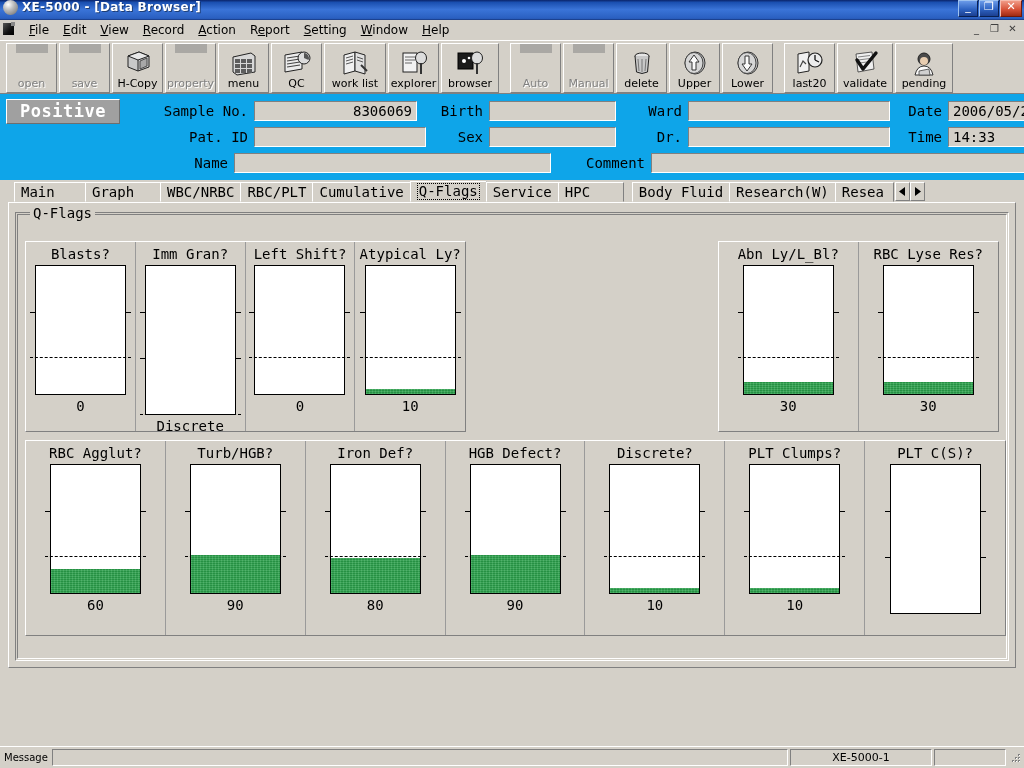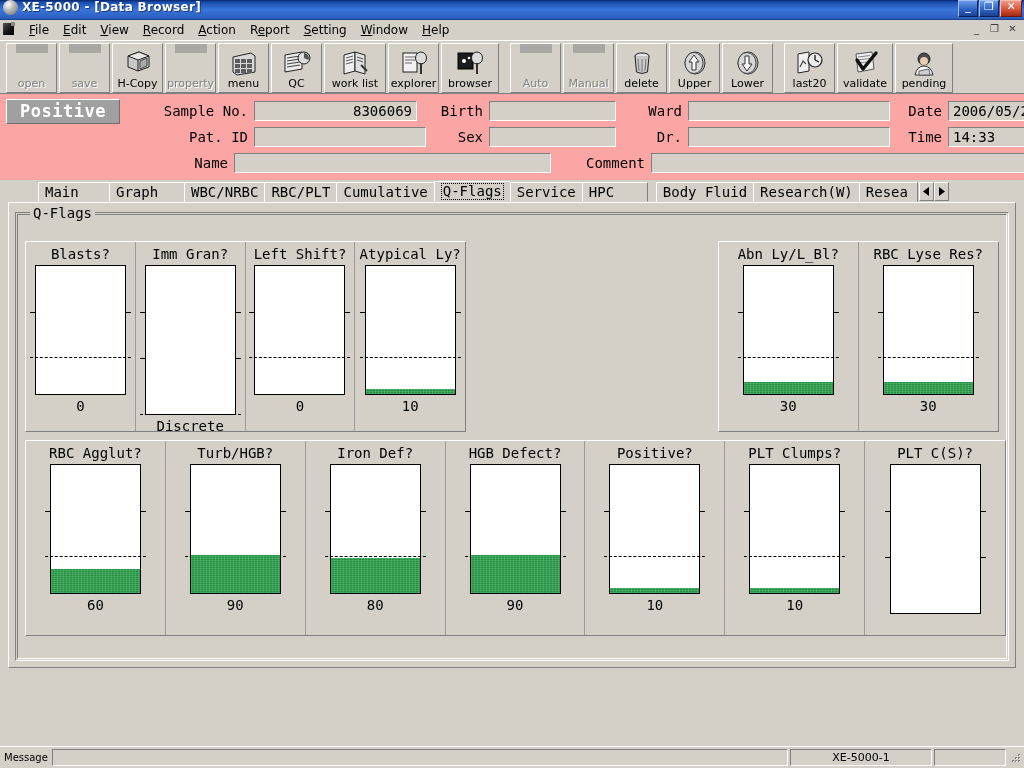--- a/index.html
+++ b/index.html
@@ -125,21 +125,21 @@
   }
   .tbtn.disabled .tb-ico {
     background: #aaa8a4;
     width: 32px; height: 30px;
   }
   .tb-gap { width: 9px; flex: 0 0 auto; }
   .tbtn svg { display: block; }
 
   
   #pat-header {
-    background: #fca5a5;
+    background: #0ea5e9;
     padding: 4px 6px 2px 6px;
     position: relative;
     height: 86px;
   }
   .pat-row { display: flex; align-items: center; height: 26px; }
   .pos-badge {
     width: 114px; height: 25px;
     background: #a0a0a0;
     color: #ffffff;
     border: 1px solid;
@@ -175,21 +175,20 @@
   }
   .fld.right { text-align: right; }
 
   
   #tabstrip {
     height: 22px;
     display: flex; align-items: flex-end;
     padding-left: 14px;
     background: #d4d0c8;
     position: relative;
-    margin-left: 24px;
   }
   .tab {
     height: 20px;
     background: #d4d0c8;
     border: 1px solid;
     border-color: #ffffff #808080 #d4d0c8 #ffffff;
     font-family: "DejaVu Sans Mono", monospace;
     font-size: 14px; color: #000;
     padding: 0 6px;
     line-height: 18px;
@@ -794,21 +793,21 @@
             <div class="qf-chart std">
               <div class="tick l" style="top:36%"></div>
               <div class="tick r" style="top:36%"></div>
               <div class="dashline below" style="top:71%"></div>
               <div class="greenbar" style="height:38px"></div>
             </div>
             <div class="qf-value">90</div>
           </div>
 
           <div class="qf-cell">
-            <div class="qf-title">Positive?</div>
+            <div class="qf-title">Discrete?</div>
             <div class="qf-chart std">
               <div class="tick l" style="top:36%"></div>
               <div class="tick r" style="top:36%"></div>
               <div class="dashline below" style="top:71%"></div>
               <div class="greenbar" style="height:5px"></div>
             </div>
             <div class="qf-value">10</div>
           </div>
 
           <div class="qf-cell">

